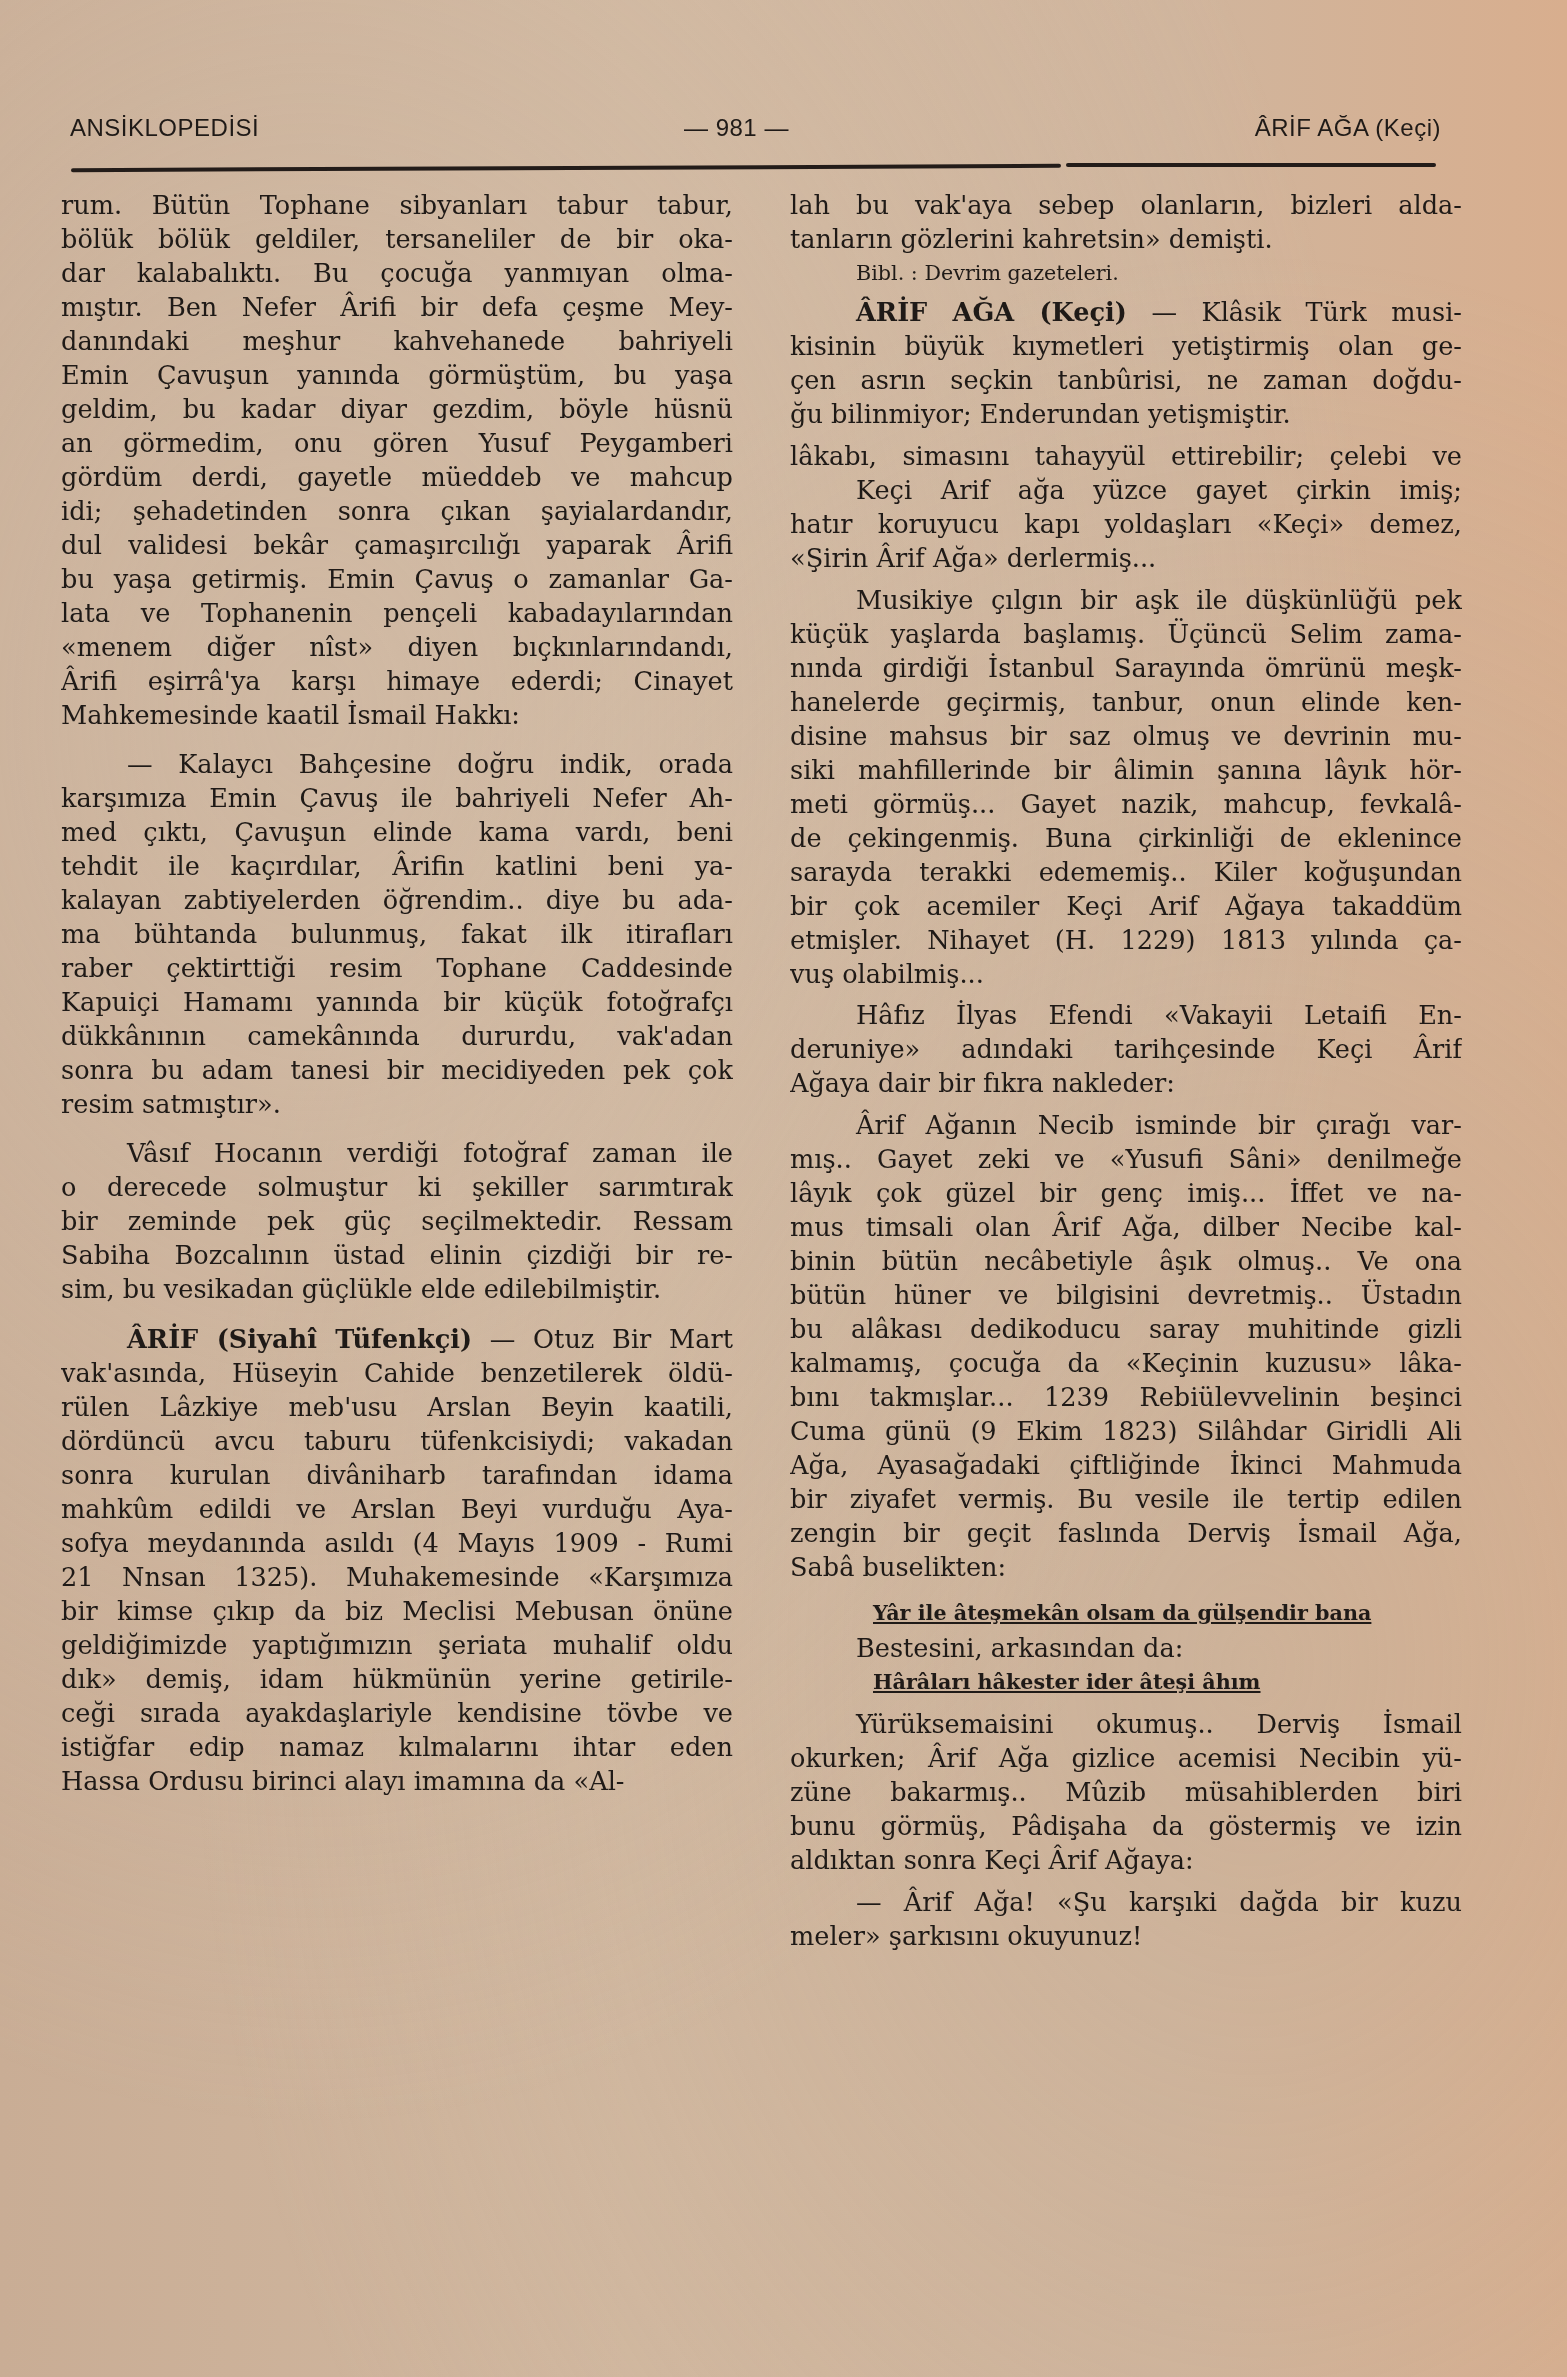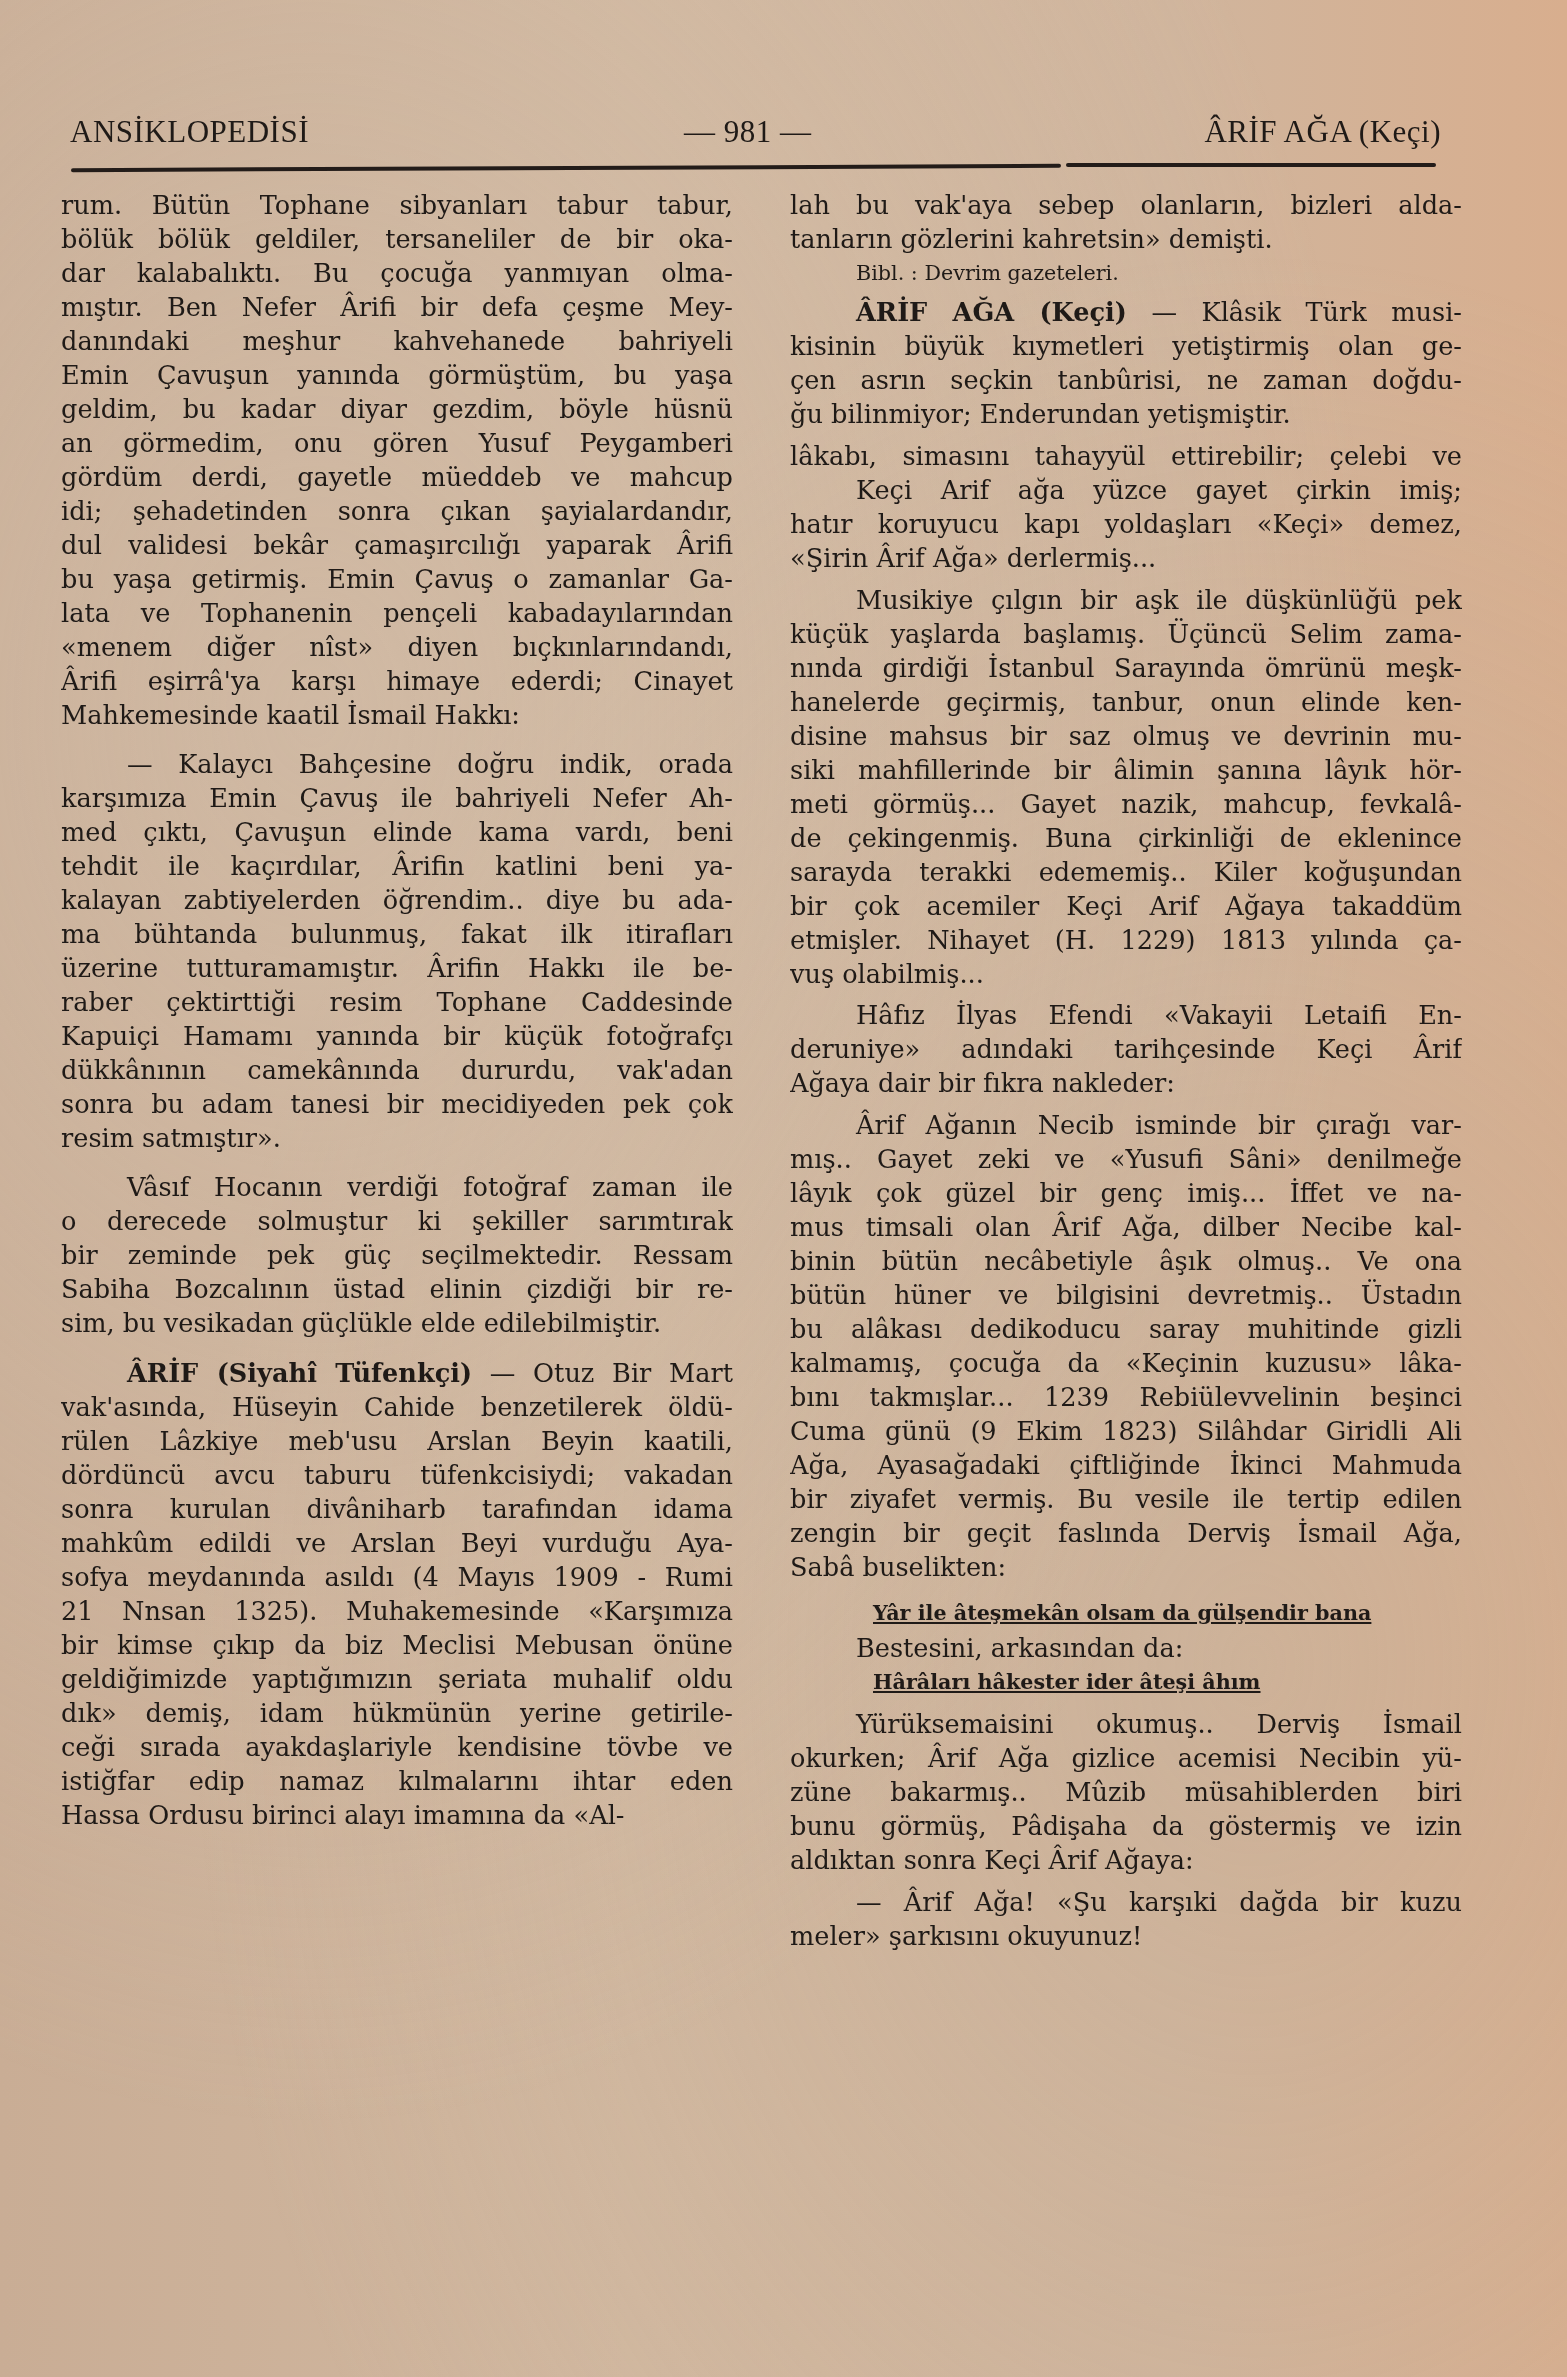--- a/index.html
+++ b/index.html
@@ -13,22 +13,22 @@
     font-family: "DejaVu Serif", "Liberation Serif", serif;
     color: #1f1a17;
     position: relative;
     overflow: hidden;
   }
   .page { position: absolute; inset: 0; }
   .header {
     position: absolute; left: 70px; top: 114px; width: 1371px; height: 44px;
   }
   .hdr-left, .hdr-center, .hdr-right {
-    position: absolute; top: 0; font-size: 31px; letter-spacing: 0.5px;
-    font-family: Liberation Serif, serif;
+    position: absolute; top: 0; font-size: 24px; letter-spacing: 0.5px;
+    font-family: Liberation Sans, sans-serif;
   }
   .hdr-left { left: 0; }
   .hdr-center { left: 614px; }
   .hdr-right { right: 0; }
   .rule {
     position: absolute; height: 4.4px; background: #231c19; border-radius: 2.2px;
   }
   .rule-a { left: 71px; top: 166px; width: 990px; transform: rotate(-0.25deg); }
   .rule-b { left: 1066px; top: 163px; width: 370px; }
 
@@ -84,21 +84,20 @@
         <span class="line last">Mahkemesinde kaatil İsmail Hakkı:</span>
       </div>
     <span class="gap"></span>
     <div id="lp2">
         <span class="line indent">— Kalaycı Bahçesine doğru indik, orada</span>
         <span class="line">karşımıza Emin Çavuş ile bahriyeli Nefer Ah-</span>
         <span class="line">med çıktı, Çavuşun elinde kama vardı, beni</span>
         <span class="line">tehdit ile kaçırdılar, Ârifin katlini beni ya-</span>
         <span class="line">kalayan zabtiyelerden öğrendim.. diye bu ada-</span>
         <span class="line">ma bühtanda bulunmuş, fakat ilk itirafları</span>
-        <span class="line">üzerine tutturamamıştır. Ârifin Hakkı ile be-</span>
         <span class="line">raber çektirttiği resim Tophane Caddesinde</span>
         <span class="line">Kapuiçi Hamamı yanında bir küçük fotoğrafçı</span>
         <span class="line">dükkânının camekânında dururdu, vak'adan</span>
         <span class="line">sonra bu adam tanesi bir mecidiyeden pek çok</span>
         <span class="line last">resim satmıştır».</span>
       </div>
     <span class="gap"></span>
     <div id="lp3">
         <span class="line indent">Vâsıf Hocanın verdiği fotoğraf zaman ile</span>
         <span class="line">o derecede solmuştur ki şekiller sarımtırak</span>

